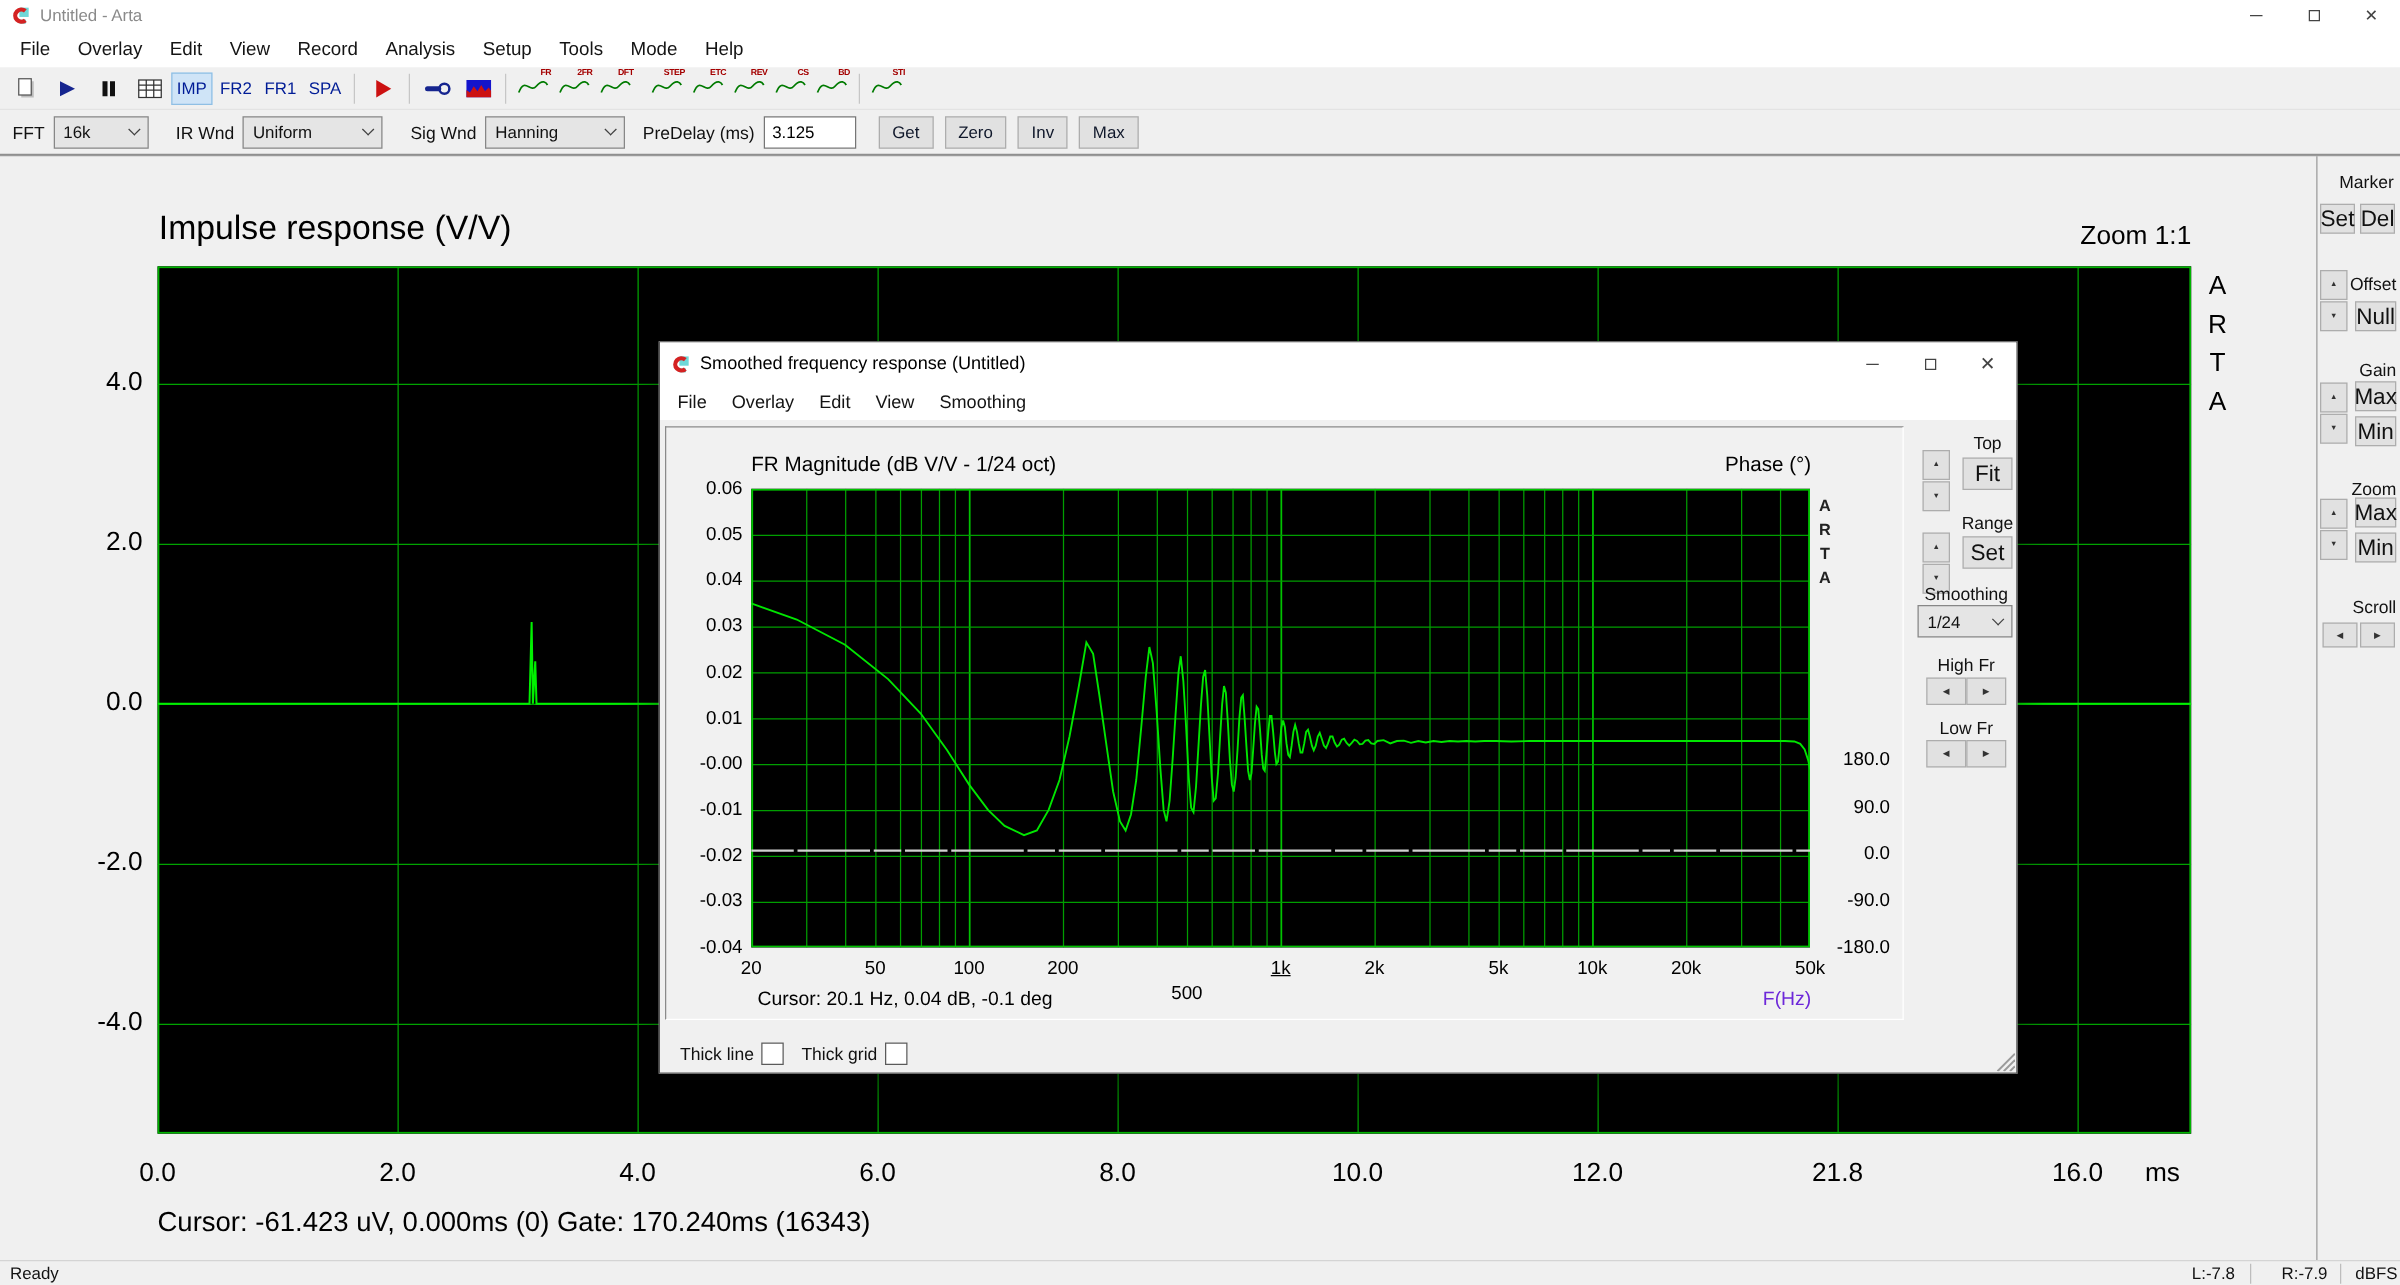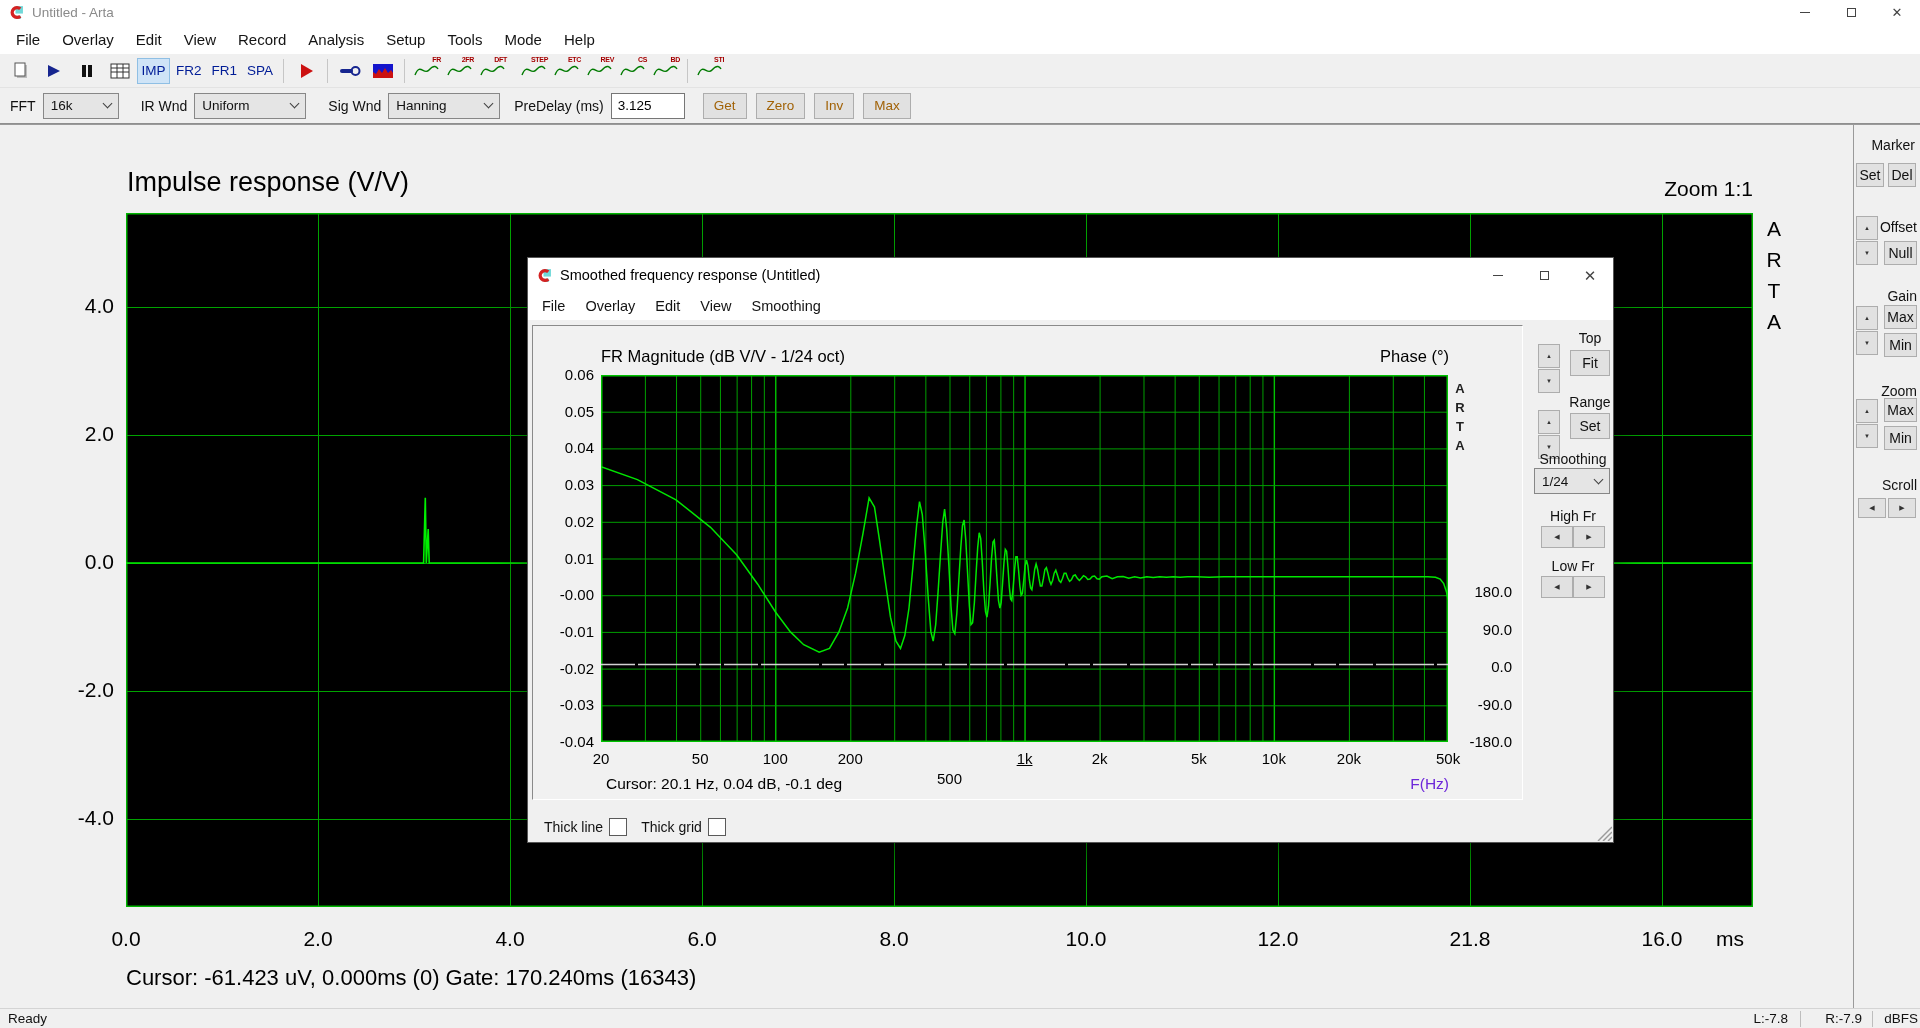--- a/index.html
+++ b/index.html
@@ -26,50 +26,50 @@
 .tb-sep{width:1px;height:24px;background:#c6c6c6;margin:0 6px 0 4px}
 .chart-btn{width:31px;height:28px;position:relative;margin-right:2px}
 .chart-btn svg{position:absolute;left:2px;top:3px}
 .chart-lbl{position:absolute;right:1px;top:1px;font-size:7px;font-weight:bold;color:#a40000;letter-spacing:-0.3px}
 
 #ctrlrow{position:absolute;left:0;top:88px;width:1920px;height:36px;background:#f0f0f0;border-bottom:1px solid #8f8f8f;display:flex;align-items:center;padding-left:10px;font-size:14px}
 .lbl{color:#111;margin-right:7px}
 .combo{height:26px;background:#e5e5e5;border:1px solid #878787;display:flex;align-items:center;justify-content:space-between;padding:0 7px;font-size:13.5px}
 .caret{width:7px;height:7px;border-right:1.4px solid #404040;border-bottom:1.4px solid #404040;transform:rotate(45deg);margin-top:-4px;margin-left:8px}
 .txt-input{height:26px;border:1px solid #767676;background:#fff;padding:0 6px;font-size:13.5px;width:74px;font-family:"Liberation Sans",sans-serif}
-.btn{height:26px;background:#e1e1e1;border:1px solid #adadad;font-size:13.5px;display:inline-flex;align-items:center;justify-content:center;padding:0 10px;color:#a16207}
+.btn{height:26px;background:#e1e1e1;border:1px solid #adadad;font-size:13.5px;display:inline-flex;align-items:center;justify-content:center;padding:0 10px;color:#0f172a}
 .btn.sel{background:#cfe4f7;border-color:#5e9fd4}
 
 #client{position:absolute;left:0;top:124px;width:1920px;height:884px;background:#f0f0f0;border-top:1px solid #9a9a9a}
 
 
 #main-title{position:absolute;left:127px;top:42px;font-size:27px;color:#000}
 #zoom-label{position:absolute;left:1553px;top:52px;width:200px;text-align:right;font-size:21px;color:#000}
 #main-plot{position:absolute;left:126px;top:88px;width:1627px;height:694px;background:#000}
 .main-ytick{position:absolute;left:34px;width:80px;text-align:right;font-size:21px;color:#000}
 .main-xtick{position:absolute;width:80px;text-align:center;font-size:21px;color:#000;top:802px}
 #main-xunit{position:absolute;left:1716px;top:802px;font-size:21px;color:#000}
 #main-cursor{position:absolute;left:126px;top:840px;font-size:22px;color:#000}
 #main-arta{position:absolute;left:1762px;top:88px;font-size:21px;line-height:31px;color:#000;text-align:center;width:24px}
 
 
 #rp-divider{position:absolute;left:1853px;top:0;width:1px;height:884px;background:#9a9a9a}
 .rp-lbl{position:absolute;font-size:14px;color:#111;width:62px;text-align:right}
-.rp-btn{position:absolute;height:24px;background:#e1e1e1;border:1px solid #adadad;font-size:14px;display:flex;align-items:center;justify-content:center}
+.rp-btn{position:absolute;height:24px;background:#e1e1e1;border:1px solid #adadad;font-size:18px;display:flex;align-items:center;justify-content:center}
 .sp-btn{position:absolute;width:22px;height:24px;background:#e1e1e1;border:1px solid #adadad;font-size:6px;color:#333;display:flex;align-items:center;justify-content:center}
 .ar-btn{position:absolute;width:28px;height:20px;background:#e1e1e1;border:1px solid #adadad;font-size:7px;color:#333;display:flex;align-items:center;justify-content:center}
 
 
 #statusbar{position:absolute;left:0;top:1008px;width:1920px;height:26px;background:#f0f0f0;border-top:1px solid #d4d4d4;font-size:13.5px;color:#111}
 #statusbar .ready{position:absolute;left:8px;top:2px}
 .sb-sep{position:absolute;top:2px;width:1px;height:16px;background:#bdbdbd}
 .sb-cell{position:absolute;top:2px;text-align:right}
 
 
-#dialog{position:absolute;left:527px;top:132px;width:1087px;height:586px;background:#f0f0f0;border:1px solid #565656;box-shadow:0 10px 34px rgba(0,0,0,.5)}
+#dialog{position:absolute;left:527px;top:148px;width:1087px;height:586px;background:#f0f0f0;border:1px solid #565656;box-shadow:0 10px 34px rgba(0,0,0,.5)}
 #dlg-titlebar{position:absolute;left:0;top:0;width:100%;height:34px;background:#fff;display:flex;align-items:center}
 #dlg-titlebar .title{margin-left:8px;font-size:14.5px;color:#000}
 #dlg-menubar{position:absolute;left:0;top:34px;width:100%;height:28px;background:#fff;display:flex;align-items:center;padding-left:4px;font-size:14.5px}
 #dlg-menubar .menu-item{height:28px;padding:0 10px}
 #dlg-panel{position:absolute;left:4px;top:67px;width:991px;height:475px;background:#f1f1f1;border-top:1px solid #8a8a8a;border-left:1px solid #8a8a8a;border-right:1px solid #fff;border-bottom:1px solid #fff}
 #dlg-plot-title{position:absolute;left:73px;top:89px;font-size:16.5px;color:#000}
 #dlg-phase-label{position:absolute;left:771px;top:89px;width:150px;text-align:right;font-size:16.5px;color:#000}
 #dlg-plot{position:absolute;left:73px;top:117px;width:847px;height:367px;background:#000}
 .dlg-ytick{position:absolute;left:10px;width:56px;text-align:right;font-size:15px;color:#000}
 .dlg-xtick{position:absolute;width:56px;text-align:center;font-size:15px;color:#000;top:492px}

